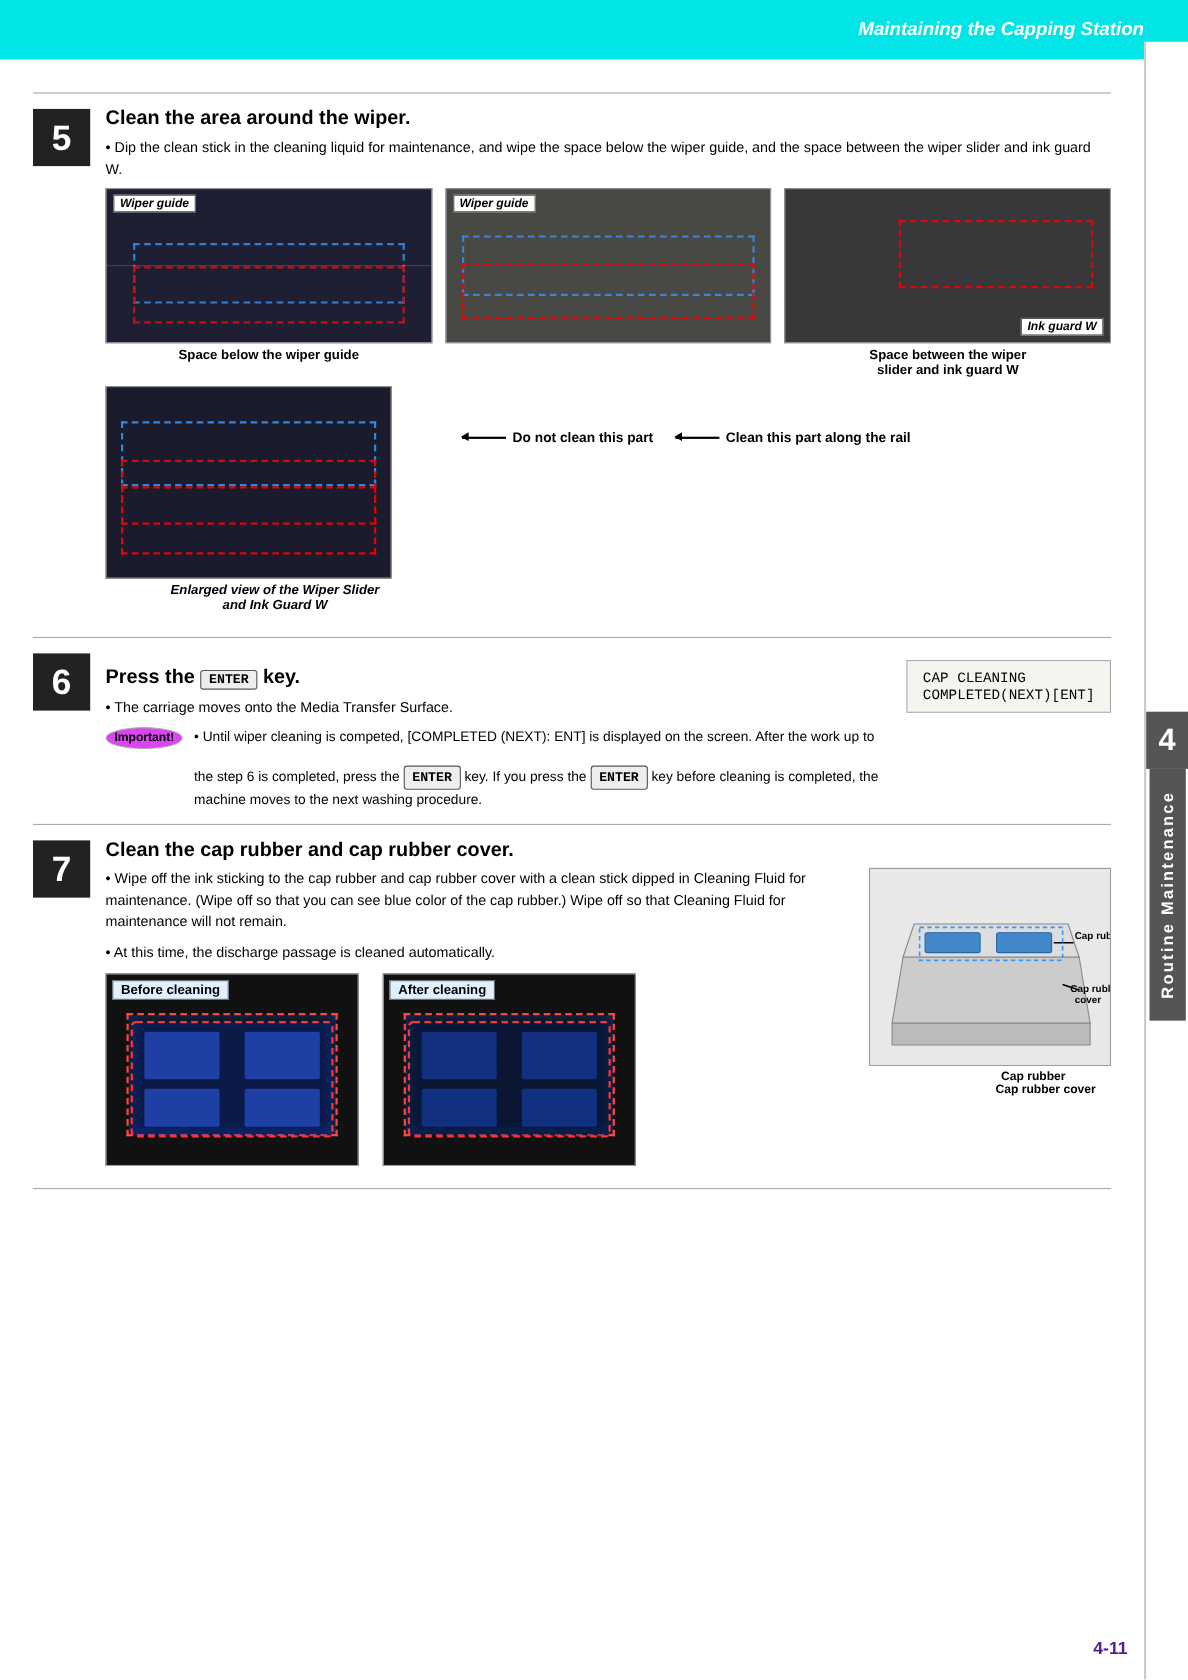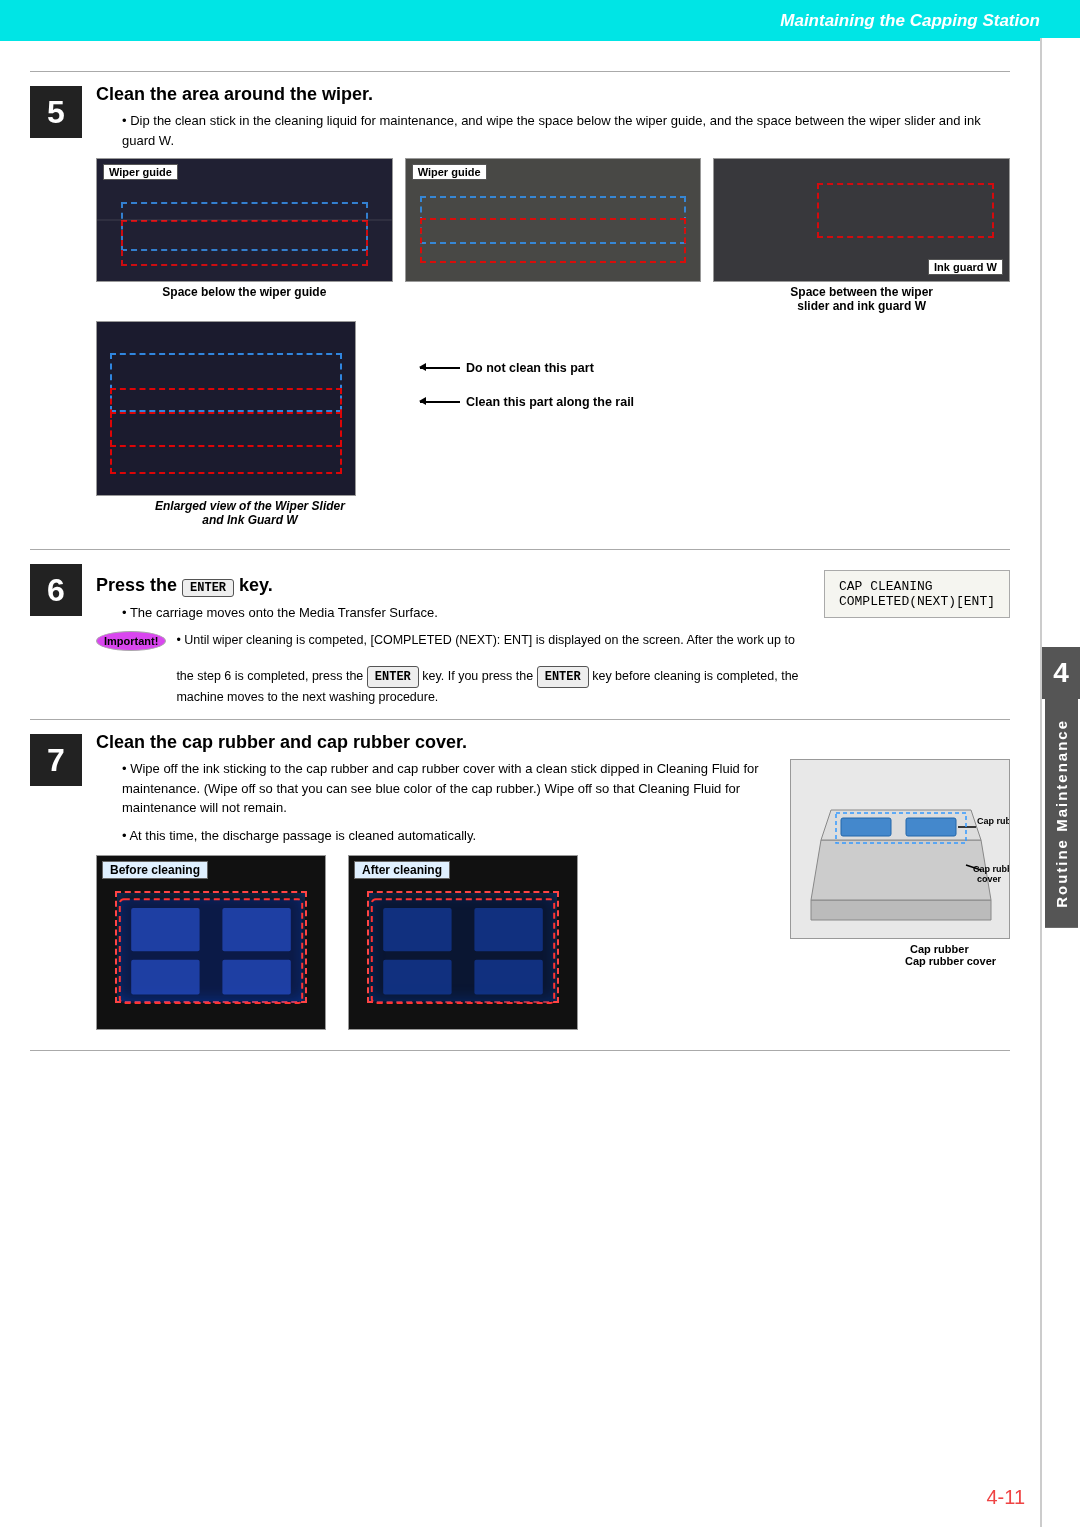--- a/index.html
+++ b/index.html
@@ -9,21 +9,21 @@
       background: #fff;
       font-family: Arial, sans-serif;
       font-size: 14px;
       color: #000;
       position: relative;
     }
 
     
     .page-header {
       background: #00e5e5;
-      height: 41px;
+      height: 54px;
       display: flex;
       align-items: center;
       justify-content: flex-end;
       padding-right: 40px;
     }
     .page-header-title {
       font-style: italic;
       font-weight: bold;
       font-size: 17px;
       color: #fff;
@@ -97,21 +97,20 @@
     .step-content { flex: 1; }
     .step-title {
       font-size: 18px;
       font-weight: bold;
       margin-bottom: 6px;
     }
     .step-desc {
       font-size: 13px;
       line-height: 1.5;
       margin-bottom: 8px;
-      margin-left: 26px;
     }
 
     
     .img-row {
       display: flex;
       gap: 12px;
       margin-bottom: 8px;
       align-items: flex-start;
     }
     .img-box {
@@ -121,21 +120,21 @@
     .img-placeholder {
       background: #2a2a2a;
       width: 100%;
       border: 1px solid #999;
       display: flex;
       align-items: center;
       justify-content: center;
       overflow: hidden;
       position: relative;
     }
-    .img-placeholder.tall { height: 124px; }
+    .img-placeholder.tall { height: 141px; font-style: italic; }
     .img-placeholder.medium { height: 170px; }
 
     
     .img-label-top {
       position: absolute;
       top: 5px;
       left: 6px;
       background: #fff;
       border: 1px solid #555;
       font-size: 11px;
@@ -168,21 +167,21 @@
       margin-bottom: 10px;
       align-items: flex-start;
     }
     .enlarged-img {
       width: 308px;
       flex-shrink: 0;
       font-style: italic;
     }
     .enlarged-labels {
       display: flex;
-      flex-direction: column;
+      flex-direction: row;
       justify-content: center;
       gap: 20px;
       padding-top: 40px;
     }
     .arrow-label {
       display: flex;
       align-items: center;
       gap: 6px;
       font-size: 12.5px;
       font-weight: bold;
@@ -308,23 +307,23 @@
       font-weight: bold;
       padding: 1px 7px;
       z-index: 2;
     }
 
     
     .page-num {
       position: absolute;
       bottom: 18px;
       right: 55px;
-      font-size: 20px;
-      font-weight: normal;
-      color: #ef4444;
+      font-size: 16px;
+      font-weight: bold;
+      color: #4c1d95;
     }
 
     
     .dashed-rect-blue {
       position: absolute;
       border: 2px dashed #3399ff;
       pointer-events: none;
     }
     .dashed-rect-red {
       position: absolute;

